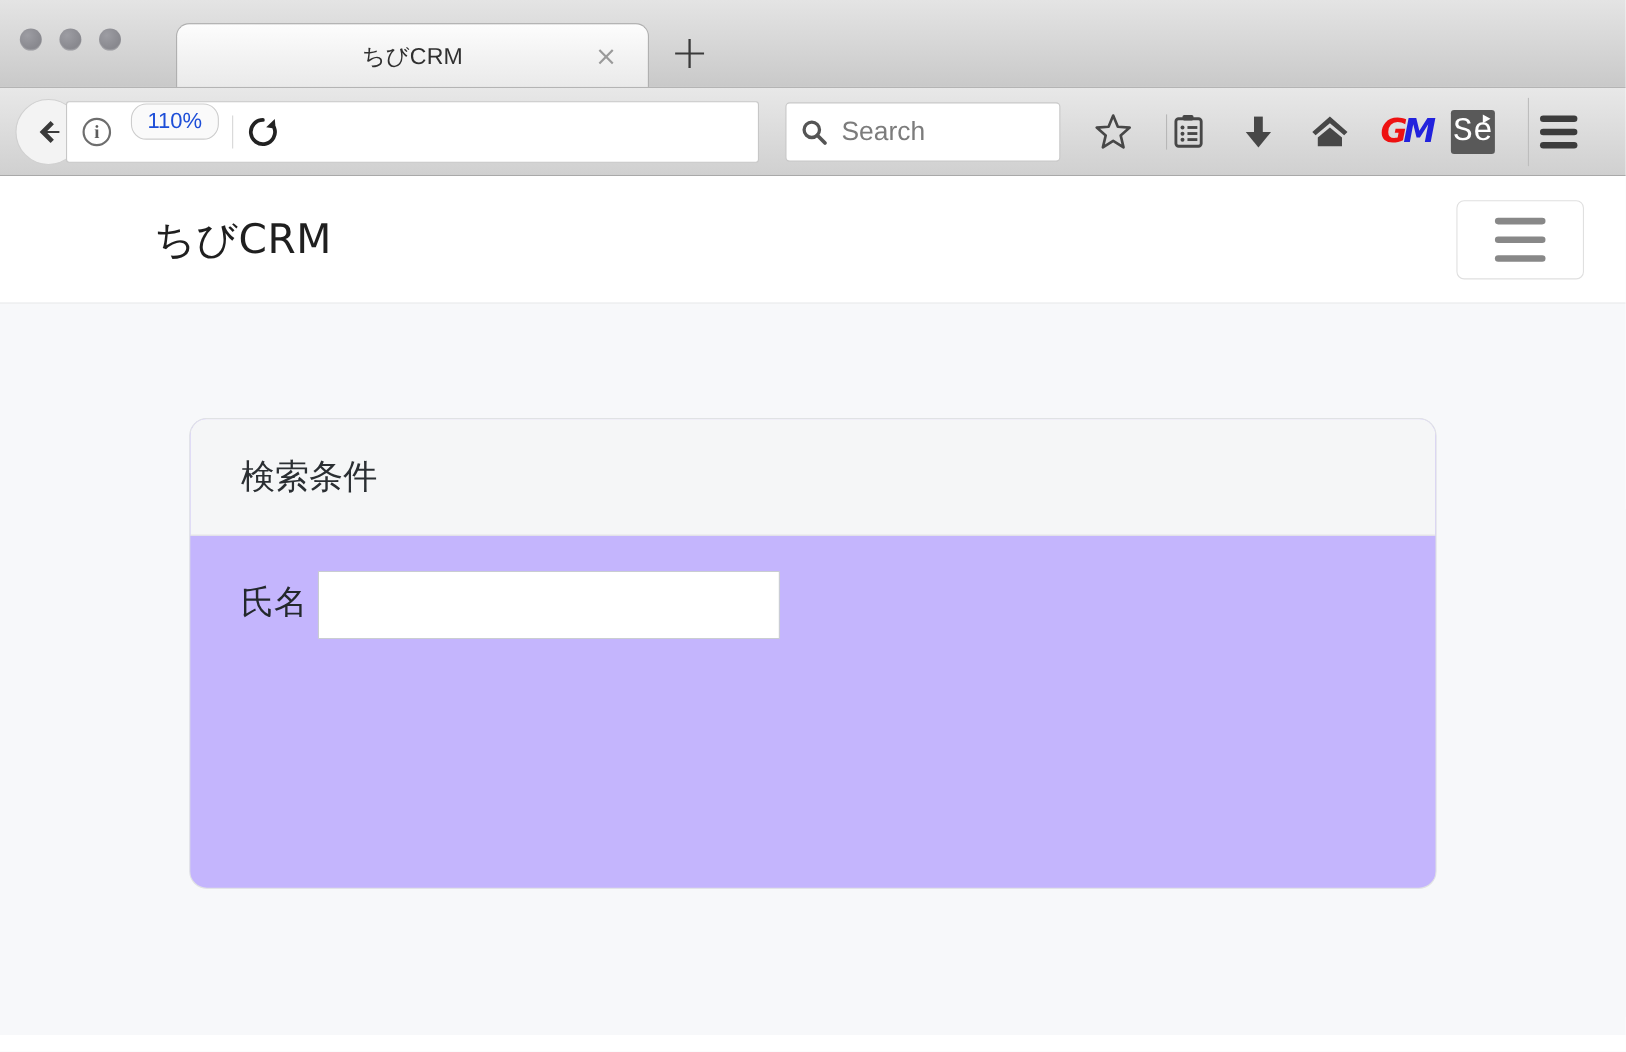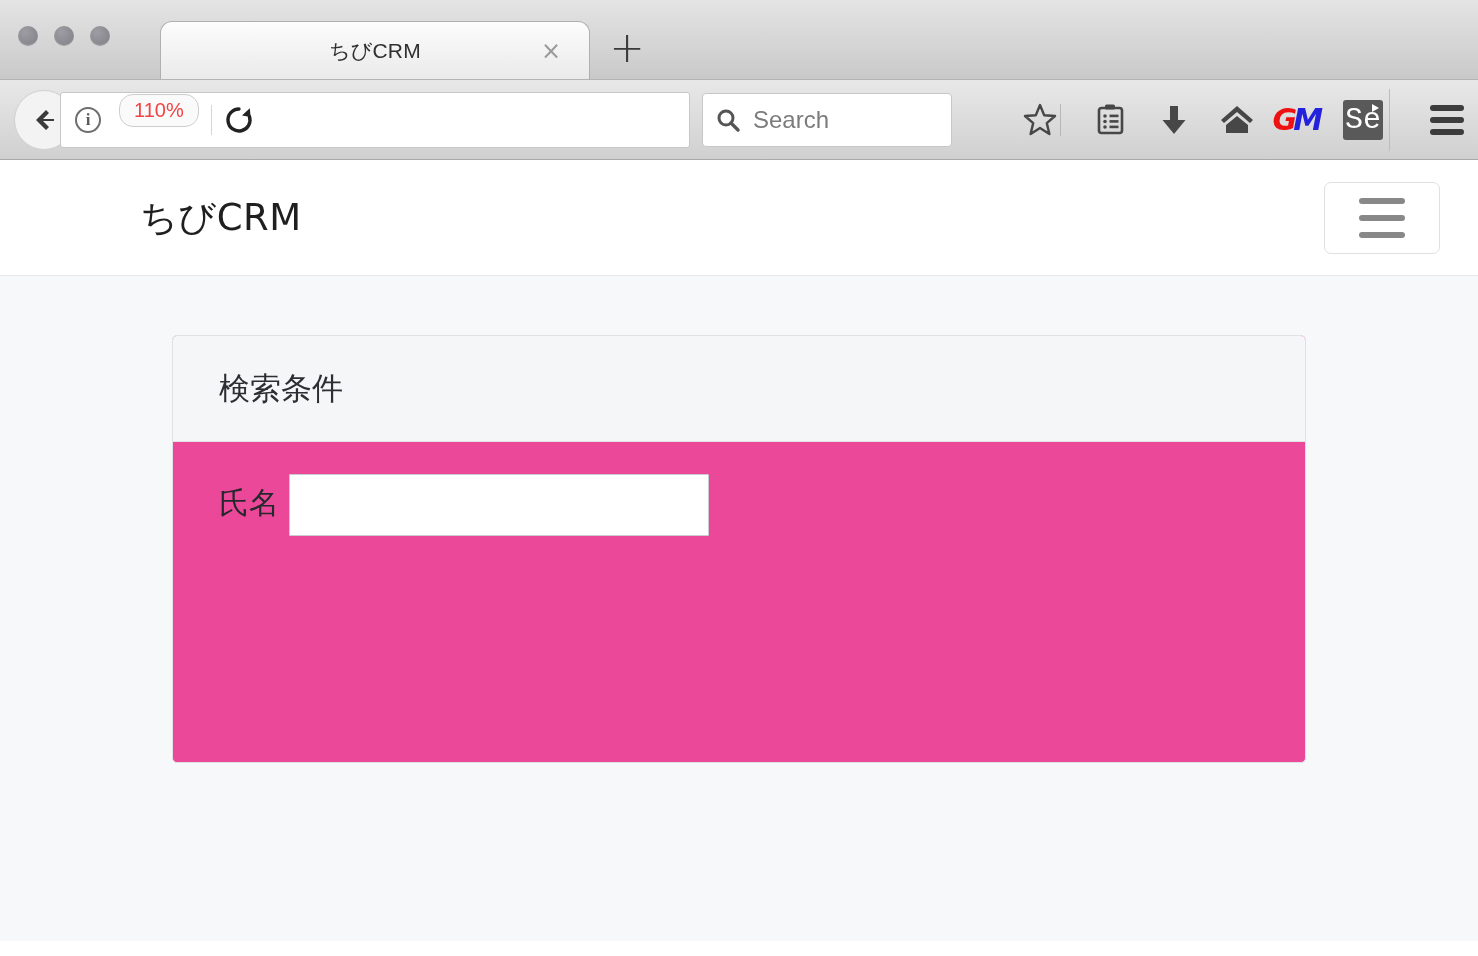--- a/index.html
+++ b/index.html
@@ -176,21 +176,21 @@
   }
   .url-host {
     color: #1a1a1a;
     font-weight: bold;
   }
   .zoom-badge {
     flex: 0 0 auto;
     border: 1px solid #cdcdcd;
     border-radius: 14px;
     background: #fafafa;
-    color: #ef4444;
+    color: #1d4ed8;
     font-size: 20px;
     padding: 4px 14px;
     margin: 0 12px 18px 6px;
   }
   .url-sep {
     width: 1px;
     height: 30px;
     background: #d6d6d6;
     flex: 0 0 auto;
     margin-right: 10px;
@@ -207,41 +207,41 @@
   .searchbar {
     flex: 0 0 250px;
     height: 54px;
     background: #ffffff;
     border: 1px solid #c7c7c7;
     border-radius: 4px;
     display: flex;
     align-items: center;
     padding: 0 12px;
     box-sizing: border-box;
-    margin-left: 12px;
+    margin-left: 24px;
   }
   .search-placeholder {
     font-size: 24px;
     color: #7c7c7c;
     margin-left: 12px;
   }
   .tool-icons {
     display: flex;
     align-items: center;
     margin-left: 12px;
     flex: 1 1 auto;
     justify-content: flex-end;
     gap: 0;
   }
   .tool-btn {
     width: 64px;
     height: 56px;
     display: flex;
     align-items: center;
-    justify-content: flex-end;
+    justify-content: flex-start;
     flex: 0 0 auto;
   }
   .tool-sep {
     width: 1px;
     height: 32px;
     background: #b7b7b7;
     margin: 0 2px;
     flex: 0 0 auto;
   }
   .tool-sep.tall {
@@ -343,26 +343,27 @@
   }
 
   .content-area {
     flex: 1 1 auto;
     padding: 59px 0 0 0;
     display: flex;
     justify-content: center;
   }
   .panel {
     width: 1134px;
-    background: #ec4899;
+    background: #c4b5fd;
     border: 1px solid #e0e2e4;
-    border-radius: 5px;
+    border-radius: 16px;
     box-sizing: border-box;
     height: 428px;
     overflow: hidden;
+    margin-top: 45px;
   }
   .panel-heading {
     height: 106px;
     background: #f5f6f7;
     border-bottom: 1px solid #e0e2e4;
     display: flex;
     align-items: center;
     padding: 0 46px;
     box-sizing: border-box;
   }

